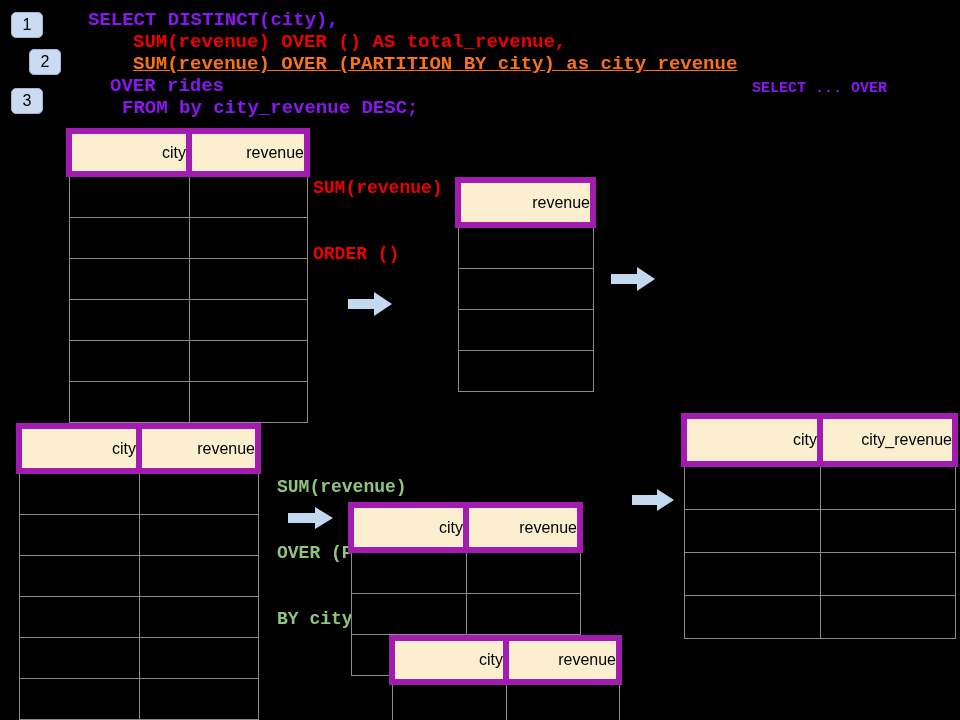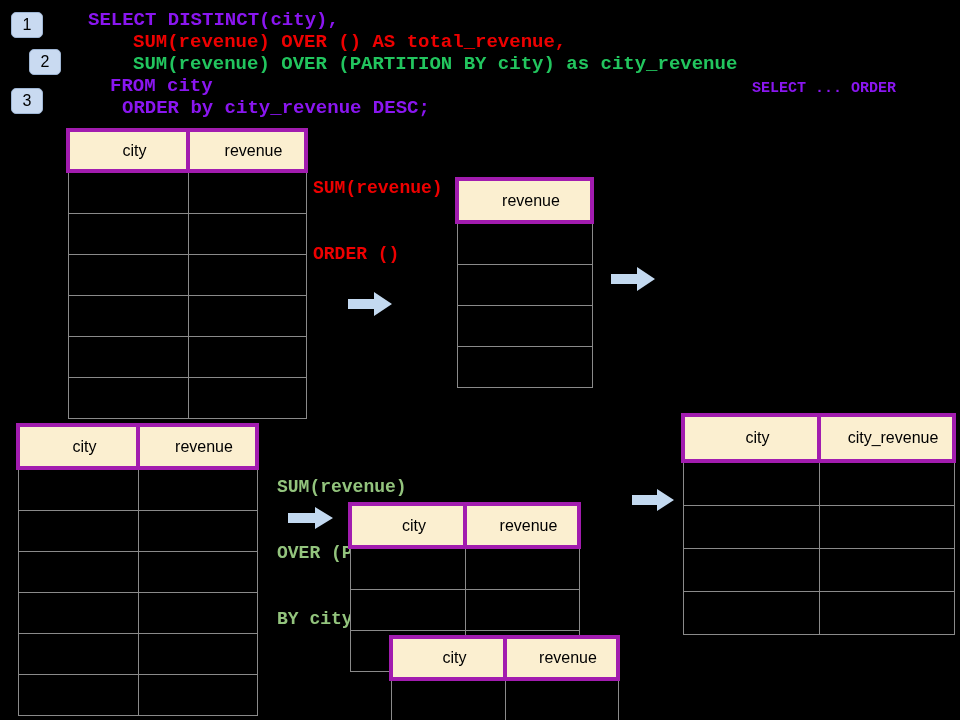--- a/index.html
+++ b/index.html
@@ -13,39 +13,39 @@
   .code {
     position:absolute;
     font-family:"Liberation Mono","DejaVu Sans Mono",monospace;
     font-weight:bold; font-size:19px; line-height:22px;
     white-space:pre;
   }
   .code.small { font-size:15px; line-height:22px; }
   .code.label { font-size:18px; line-height:22px; }
   .purple { color:#8A16F0; }
   .red    { color:#EE0000; }
-  .green  { color:#22c55e; }
+  .green  { color:#f97316;text-decoration:underline; }
   .lgreen { color:#93C47D; }
 
   
   .badge {
     position:absolute; width:30px; height:24px;
     background:#C9DAF1; border:1px solid #9FB6D4; border-radius:5px;
     color:#000; font-size:16px; line-height:24px; text-align:center;
   }
 
   
   table.tbl {
     position:absolute; border-collapse:collapse; table-layout:fixed;
     background:transparent;
   }
   table.tbl th {
     background:#FBEFD0; color:#000; font-weight:normal;
-    font-size:16px; text-align:center; padding:0 0 0 13px;
-    border:4px solid #a21caf;
+    font-size:16px; text-align:right; padding:0 0 0 13px;
+    border:6px solid #a21caf;
     margin-left:45px;
   }
   table.tbl td {
     background:#000; border:1px solid #8A8A8A; padding:0;
   }
   .t-rides-top      { left:66px;  top:128px; }
   .t-rides-top th   { height:37px; }
   .t-rides-top td   { height:40px; }
   .t-total-rev      { left:455px; top:177px; }
   .t-total-rev th   { height:39px; }
@@ -71,25 +71,25 @@
 
 <div class="canvas">
 
   <div class="badge" style="left:11px;top:12px">1</div>
   <div class="badge" style="left:29px;top:49px">2</div>
   <div class="badge" style="left:11px;top:88px">3</div>
 
   <div class="code red" style="left:133px;top:31px">SUM(revenue) OVER () AS total_revenue,</div>
   <div class="code purple" style="left:88px;top:9px">SELECT DISTINCT(city),</div>
   <div class="code green" style="left:133px;top:53px">SUM(revenue) OVER (PARTITION BY city) as city_revenue</div>
-  <div class="code purple" style="left:110px;top:75px">FROM city</div>
-  <div class="code purple" style="left:122px;top:97px">ORDER by city_revenue DESC;</div>
+  <div class="code purple" style="left:110px;top:75px">OVER rides</div>
+  <div class="code purple" style="left:122px;top:97px">FROM by city_revenue DESC;</div>
 
   <div class="code small purple" style="left:752px;top:34px">
-    <div>SELECT ... ORDER</div>
+    <div>SELECT ... OVER</div>
   </div>
 
   <div class="code label red" style="left:313px;top:133px">
     <div>SUM(revenue)</div>
     <div>ORDER ()</div>
   </div>
 
   <div class="code label lgreen" style="left:277px;top:432px">
     <div>SUM(revenue)</div>
     <div>OVER (PARTITION</div>

